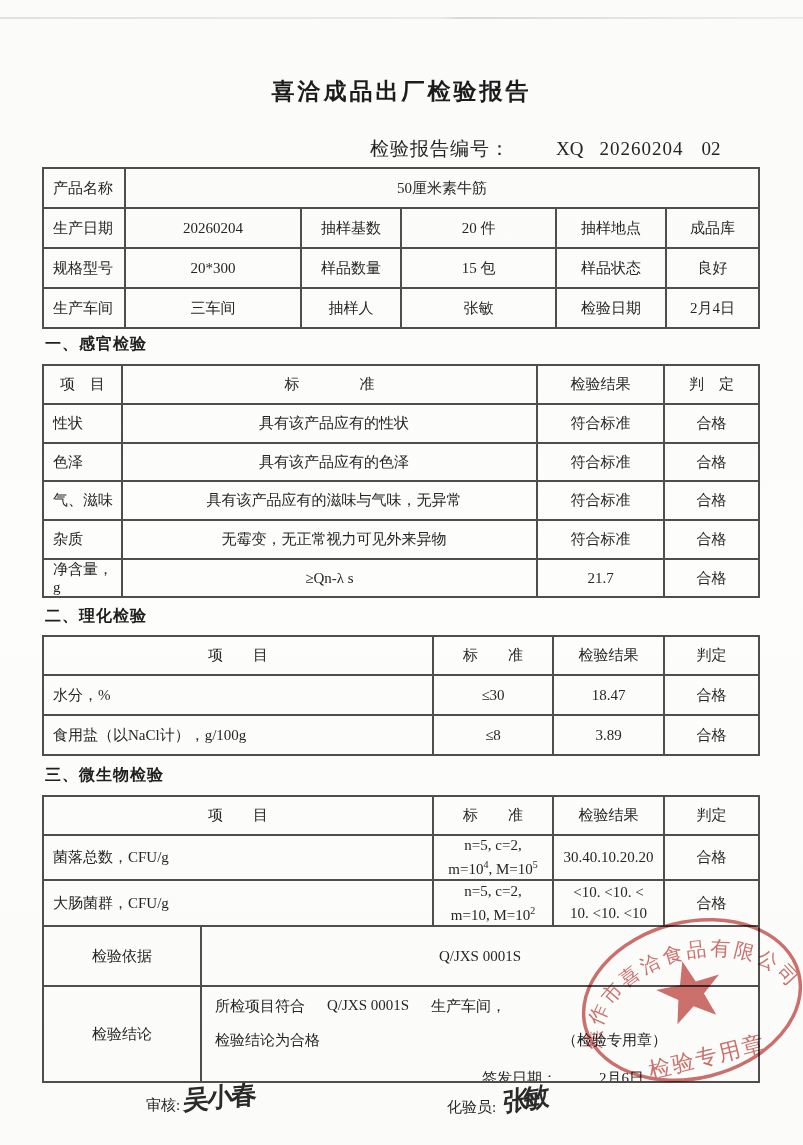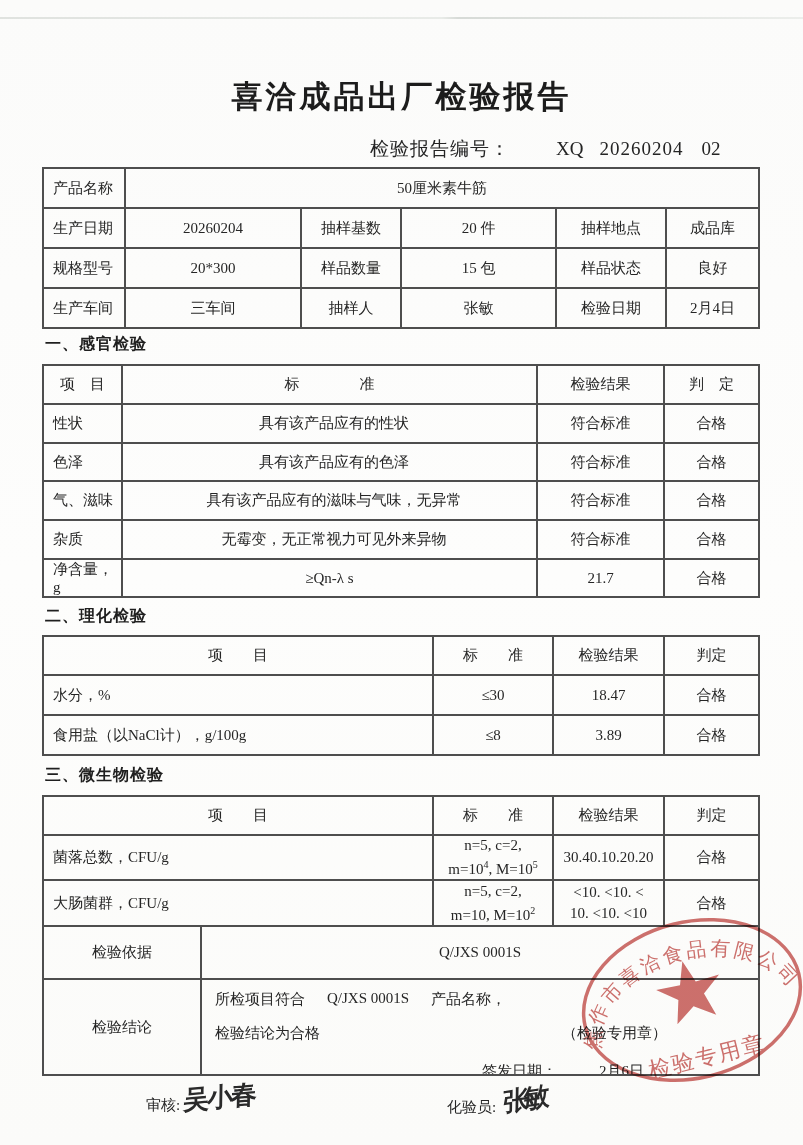--- a/index.html
+++ b/index.html
@@ -14,37 +14,37 @@
     background:linear-gradient(180deg,#fbfbfa 0%,#fdfdfc 50%,#fbfbf9 100%);
   }
   .scan-line{
     position:absolute;top:17px;left:0;width:100%;height:2px;
     background:linear-gradient(90deg,#c9cec9 0%,#d9ded9 55%,#b9c0ba 57%,#dfe3df 100%);
     opacity:.55;
   }
   .doc-title{
     position:absolute;top:76px;left:0;width:803px;text-align:center;
     font-family:"Liberation Sans","DejaVu Sans",sans-serif;
-    font-weight:bold;font-size:31px;letter-spacing:3px;color:#1c1c1c;
+    font-weight:bold;font-size:23px;letter-spacing:3px;color:#1c1c1c;
   }
   .report-no{
     position:absolute;top:136px;left:370px;font-size:19px;display:flex;align-items:baseline;
   }
   .report-no .lbl{letter-spacing:1px;}
   .report-no .v1{margin-left:46px;}
   .report-no .v2{margin-left:16px;letter-spacing:1px;}
   .report-no .v3{margin-left:18px;}
   table{border-collapse:collapse;table-layout:fixed;position:absolute;left:42px;background:transparent;}
   td{
     border:2px solid #4e4e4e;font-size:15px;text-align:center;vertical-align:middle;
     padding:0 4px;overflow:hidden;color:#262626;
   }
   td.left{text-align:left;padding-left:9px;}
   td.left-std{text-align:center;padding-left:13px;}
-  .r38{height:38px}.r39{height:39px}.r40{height:40px}.r44{height:53px}
+  .r38{height:38px}.r39{height:39px}.r40{height:40px}.r44{height:60px}
   .r45{height:45px}.r46{height:46px}.r96{height:96px}
   .sec-heading{
     position:absolute;left:45px;font-size:16px;font-weight:bold;letter-spacing:1px;color:#1f1f1f;
   }
   sup{font-size:10px;}
   .std2l div{line-height:19px;}
   .res2l div{line-height:21px;}
   .concl-cell{position:relative;text-align:left;vertical-align:top;}
   .concl-line1{position:absolute;top:10px;left:13px;display:flex;}
   .concl-line1 .std{margin-left:22px;}
@@ -257,21 +257,21 @@
         <tr class="r44">
       <td>检验依据</td>
       <td>Q/JXS 0001S</td>
     </tr>
     <tr class="r96">
       <td>检验结论</td>
       <td class="concl-cell">
         <div class="concl-line1">
           <span>所检项目符合</span>
           <span class="std">Q/JXS 0001S</span>
-          <span class="suffix">产品名称，</span>
+          <span class="suffix">生产车间，</span>
         </div>
         <div class="concl-line2">检验结论为合格</div>
         <div class="seal-note">（检验专用章）</div>
         <div class="issue-line">
           <span>签发日期：</span>
           <span class="date">2月6日</span>
         </div>
       </td>
     </tr>
   </tbody>

